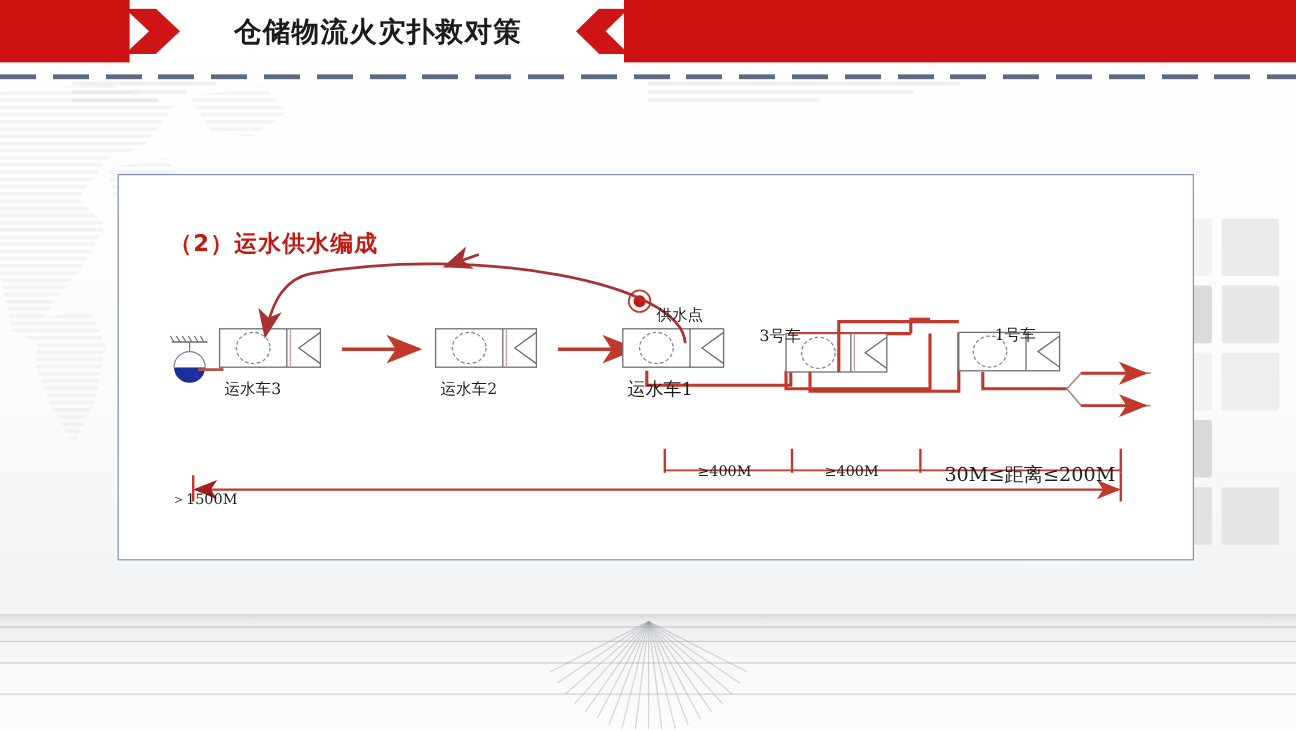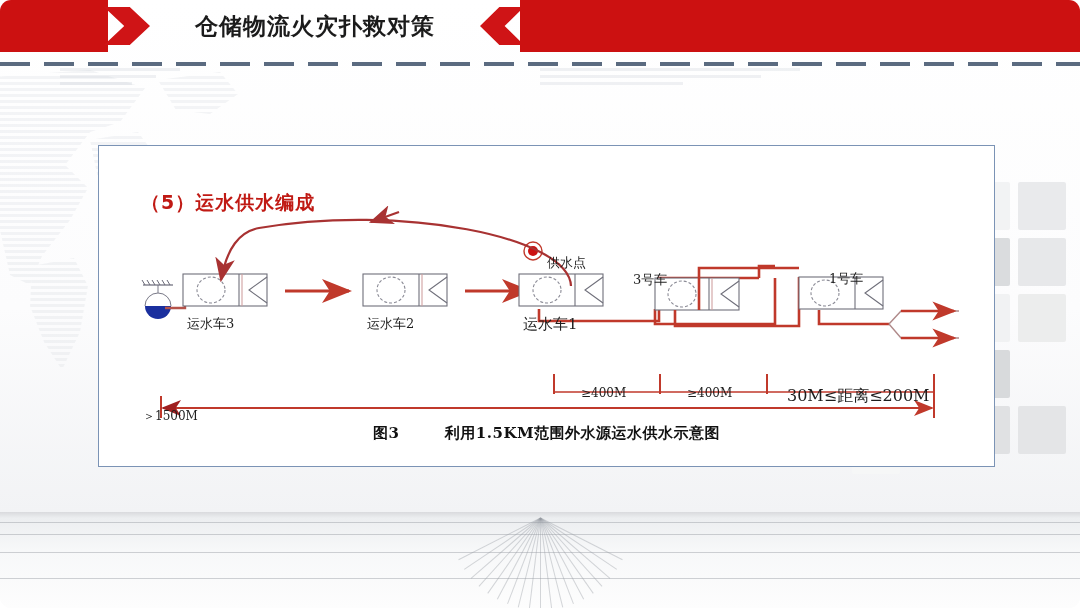--- a/index.html
+++ b/index.html
@@ -1,21 +1,21 @@
 <!DOCTYPE html>
 <html><head>
 <meta charset="utf-8">
 <style>
   html,body{margin:0;padding:0;}
   body{
     width:1080px;height:608px;overflow:hidden;position:relative;
     background:#ffffff;
     font-family:"Liberation Sans","DejaVu Sans",sans-serif;
   }
-  .slide{position:absolute;inset:0;overflow:hidden;background:#fdfdfd;border-radius:11px;}
+  .slide{position:absolute;inset:0;overflow:hidden;background:#fdfdfd;}
 
   
   .wall{position:absolute;left:0;top:0;width:1080px;height:512px;
         background:linear-gradient(180deg,#ffffff 0%,#fcfcfd 60%,#f2f3f5 100%);}
   .floor{position:absolute;left:0;top:512px;width:1080px;height:96px;
          background:linear-gradient(180deg,#d9dadd 0px,#eceef0 6px,#f7f8f9 40%,#fdfdfd 100%);
          overflow:hidden;}
   .floor .hline{position:absolute;left:-200px;width:1480px;height:1px;background:rgba(150,155,162,.45);}
   .floor .vline{position:absolute;top:6px;height:92px;width:1px;background:rgba(150,155,162,.40);
                 transform-origin:top center;}
@@ -152,21 +152,21 @@
   </div>
   <div class="hdr-ghost" style="left:540px;width:260px;">
     <i></i>
       <i style="width:85%"></i>
       <i style="width:55%"></i>
   </div>
 
   <div class="panel">
 
 
-    <div class="subtitle">（5）运水供水编成</div>
+    <div class="subtitle">（2）运水供水编成</div>
 
     <div class="diagram">
       <svg viewBox="0 0 895 320" xmlns="http://www.w3.org/2000/svg">
         <defs>
           <marker id="ar" markerWidth="10" markerHeight="8" refX="9" refY="4" orient="auto">
             <path d="M0,0 L10,4 L0,8 L2.6,4 Z" fill="#c0392b"></path>
           </marker>
           <marker id="arl" markerWidth="10" markerHeight="8" refX="1" refY="4" orient="auto">
             <path d="M10,0 L0,4 L10,8 L7.4,4 Z" fill="#a02020"></path>
           </marker>
@@ -280,20 +280,15 @@
       <div class="dlabel" style="left:424px;top:157px;font-size:15px;">运水车1</div>
       <div class="dlabel" style="left:448px;top:96px;font-size:13px;">供水点</div>
       <div class="dlabel" style="left:534px;top:113px;font-size:13px;">3号车</div>
       <div class="dlabel" style="left:730px;top:112px;font-size:13px;">1号车</div>
 
       <div class="dlabel" style="left:482px;top:228px;font-size:12px;">≥400M</div>
       <div class="dlabel" style="left:588px;top:228px;font-size:12px;">≥400M</div>
       <div class="dlabel" style="left:688px;top:228px;font-size:16px;">30M≤距离≤200M</div>
       <div class="dlabel" style="left:44px;top:250px;font-size:12px;">＞1500M</div>
 
-      <div class="caption">
-        <span>图3</span>
-        <span class="gap"></span>
-        <span>利用1.5KM范围外水源运水供水示意图</span>
-      </div>
     </div>
   </div>
 </div>
 
 </body></html>

